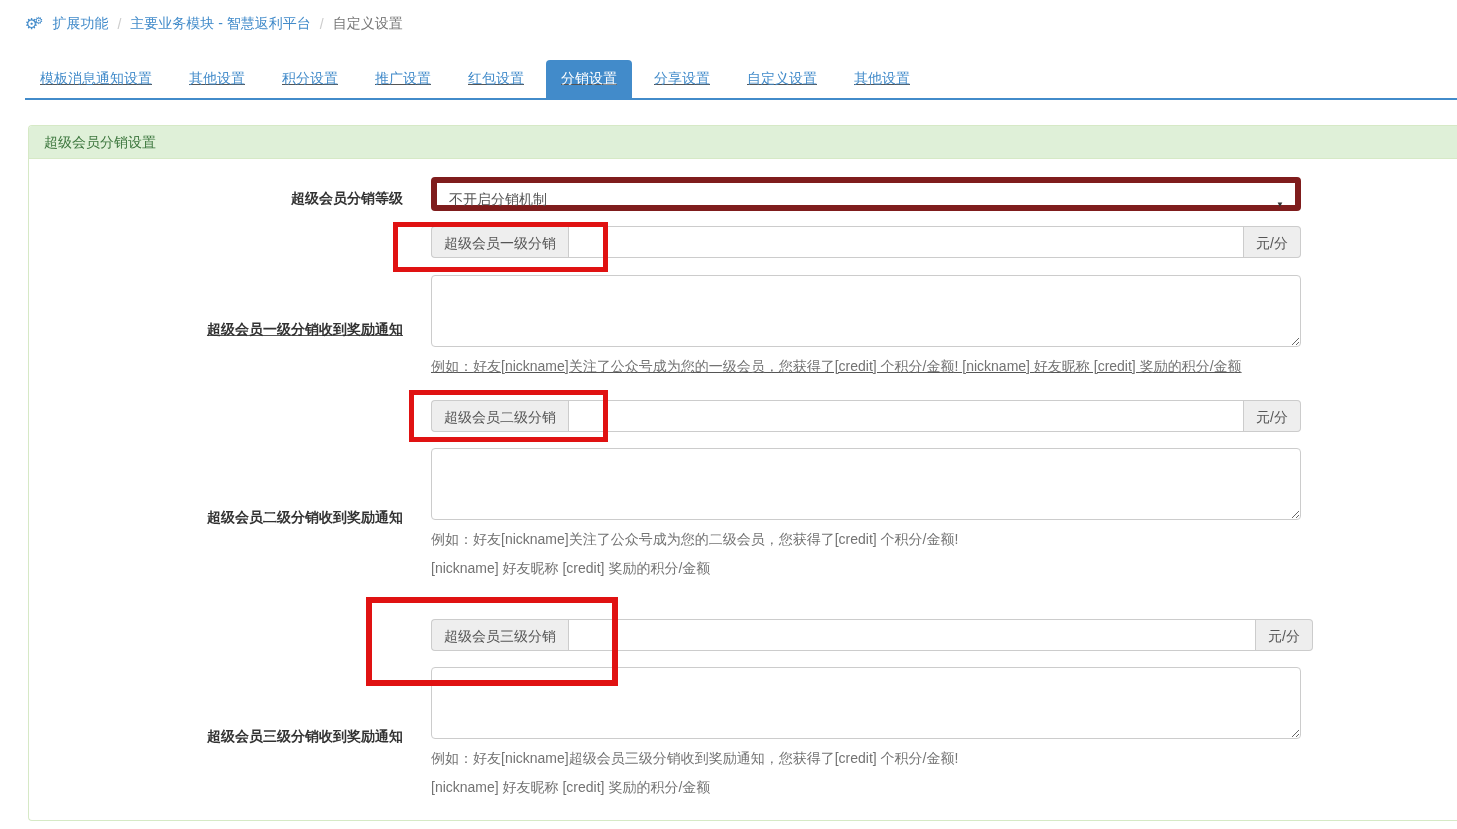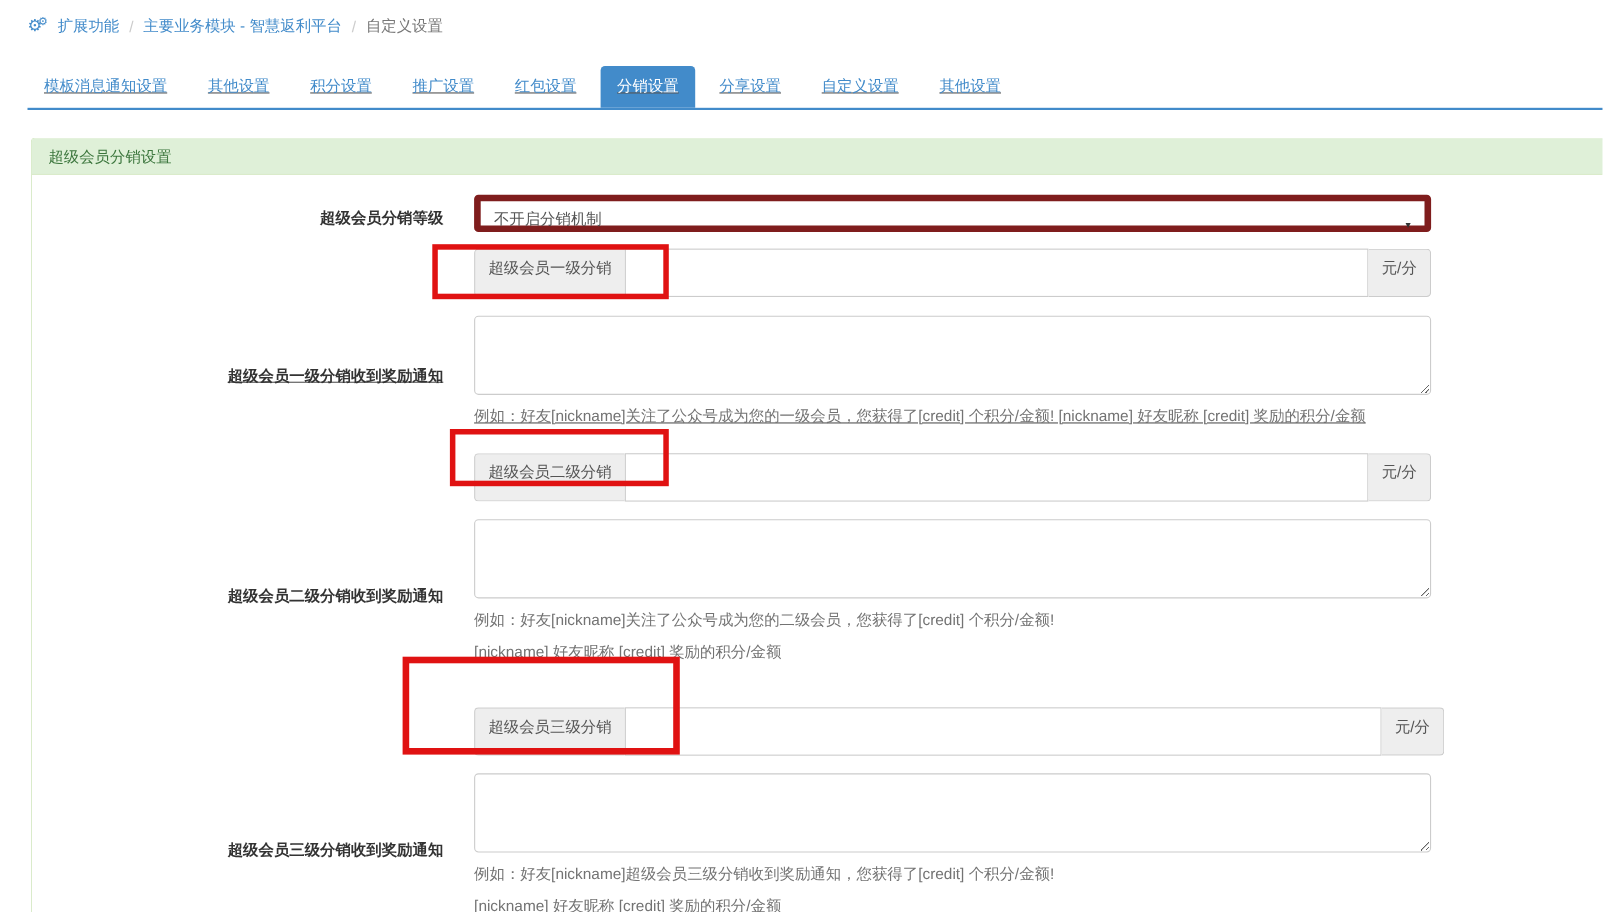--- a/index.html
+++ b/index.html
@@ -86,21 +86,21 @@
     color: #555;
     background: #fff;
     cursor: pointer;
     line-height: 18px;
   }
   .select-caret {
     position: absolute; right: 11px; top: 13px;
     font-size: 8px; color: #333;
   }
 
-  .input-group { display: flex; width: 870px; height: 44px; border-radius: 15px; }
+  .input-group { display: flex; width: 870px; height: 32px; border-radius: 15px; }
   .input-group.wide { width: 882px; }
   .ig-addon {
     background: #eee;
     border: 1px solid #ccc;
     color: #555;
     padding: 7px 12px;
     line-height: 18px;
     white-space: nowrap;
     flex: 0 0 auto;
   }

